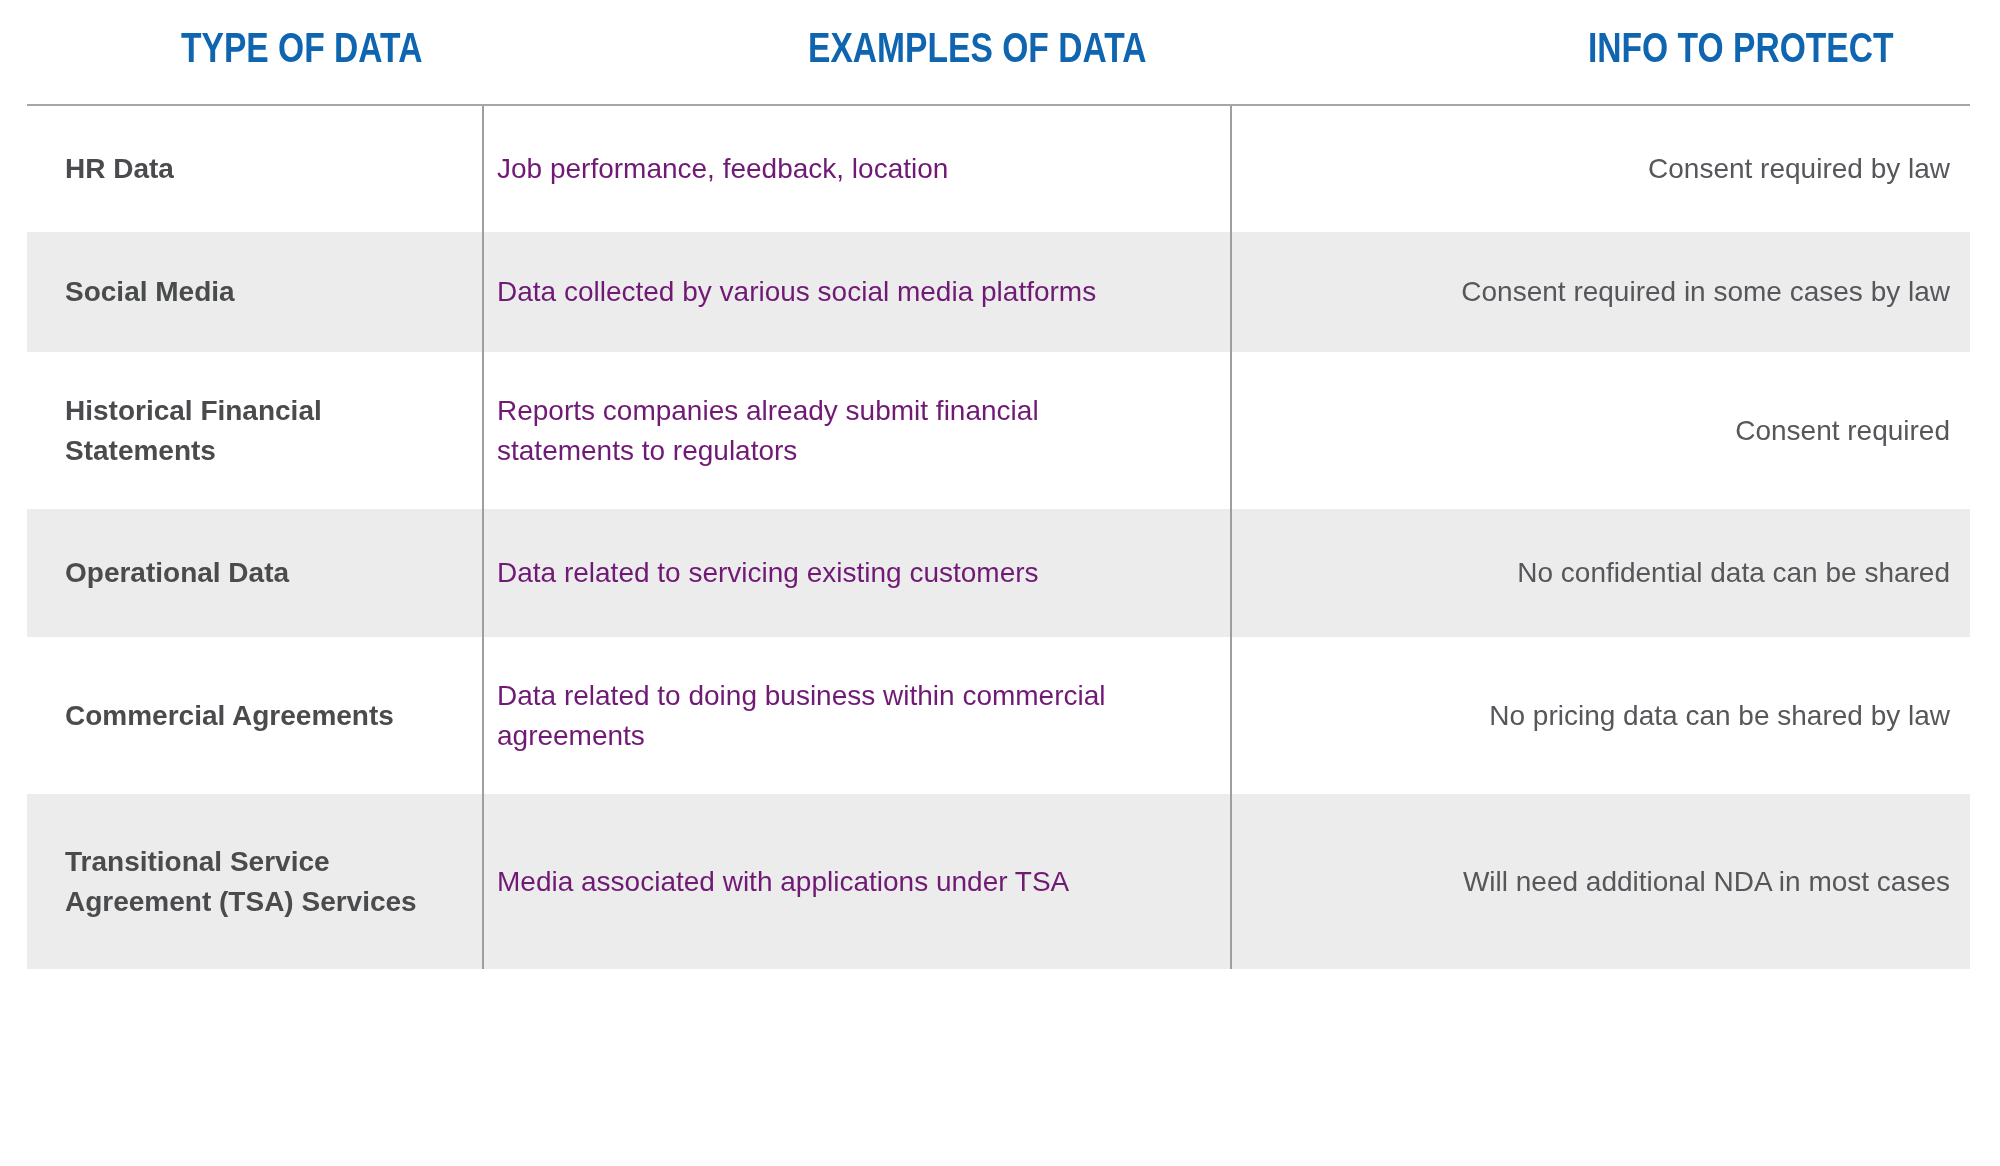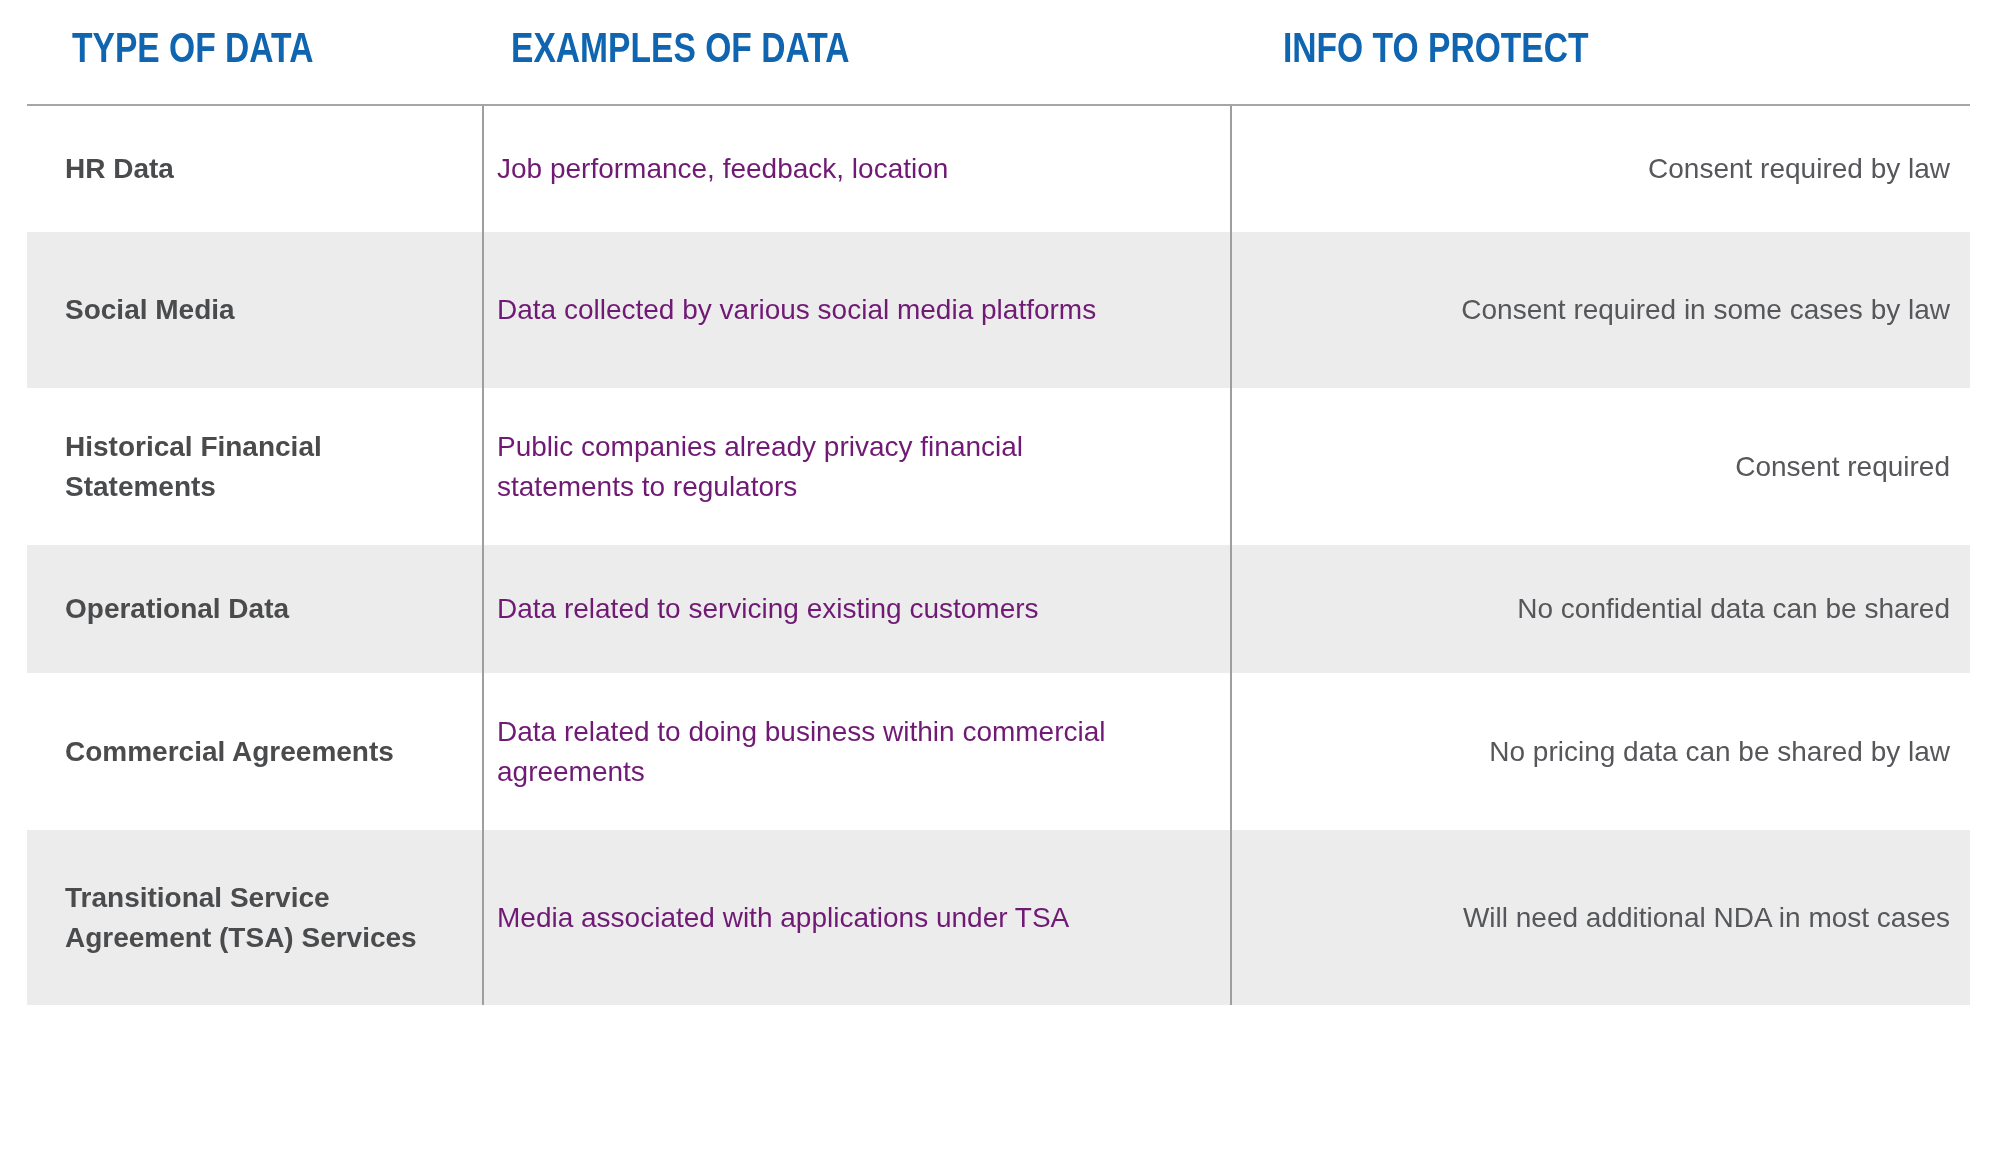--- a/index.html
+++ b/index.html
@@ -21,40 +21,40 @@
     border-collapse: collapse;
     table-layout: fixed;
   }
   col.c1 { width: 456px; }
   col.c2 { width: 748px; }
   col.c3 { width: 739px; }
 
   thead tr { height: 105px; }
   thead th {
     vertical-align: top;
-    text-align: left;
+    text-align: right;
     padding: 24px 0 0 0;
     border-bottom: 2px solid #a6a6a6;
   }
   thead th .hdr {
     display: inline-block;
     transform: scaleX(0.80);
     transform-origin: left center;
     color: #0f65af;
     font-size: 42px;
     font-weight: bold;
     letter-spacing: 0px;
     white-space: nowrap;
   }
   thead th.h1 { padding-left: 45px; }
   thead th.h2 { padding-left: 28px; }
   thead th.h3 { padding-left: 52px; margin-top: 23px; }
 
   tbody tr:nth-child(1) { height: 127px; }
-  tbody tr:nth-child(2) { height: 156px; }
+  tbody tr:nth-child(2) { height: 120px; }
   tbody tr:nth-child(3) { height: 157px; }
   tbody tr:nth-child(4) { height: 128px; margin-top: 18px; }
   tbody tr:nth-child(5) { height: 157px; }
   tbody tr:nth-child(6) { height: 175px; }
   tbody tr:nth-child(7) { height: 155px; }
 
   tbody tr:nth-child(even) { background: #ececec; }
 
   tbody td {
     vertical-align: middle;
@@ -104,21 +104,21 @@
         <td class="col-protect">Consent required by law</td>
       </tr>
       <tr>
         <td class="col-type">Social Media</td>
         <td class="col-examples">Data collected by various social media platforms</td>
         <td class="col-protect">Consent required in some cases by law</td>
       </tr>
       <tr>
         <td class="col-type">Historical Financial
 Statements</td>
-        <td class="col-examples">Public companies already privacy financial
+        <td class="col-examples">Reports companies already submit financial
 statements to regulators</td>
         <td class="col-protect">Consent required</td>
       </tr>
       <tr>
         <td class="col-type">Operational Data</td>
         <td class="col-examples">Data related to servicing existing customers</td>
         <td class="col-protect">No confidential data can be shared</td>
       </tr>
       <tr>
         <td class="col-type">Commercial Agreements</td>

